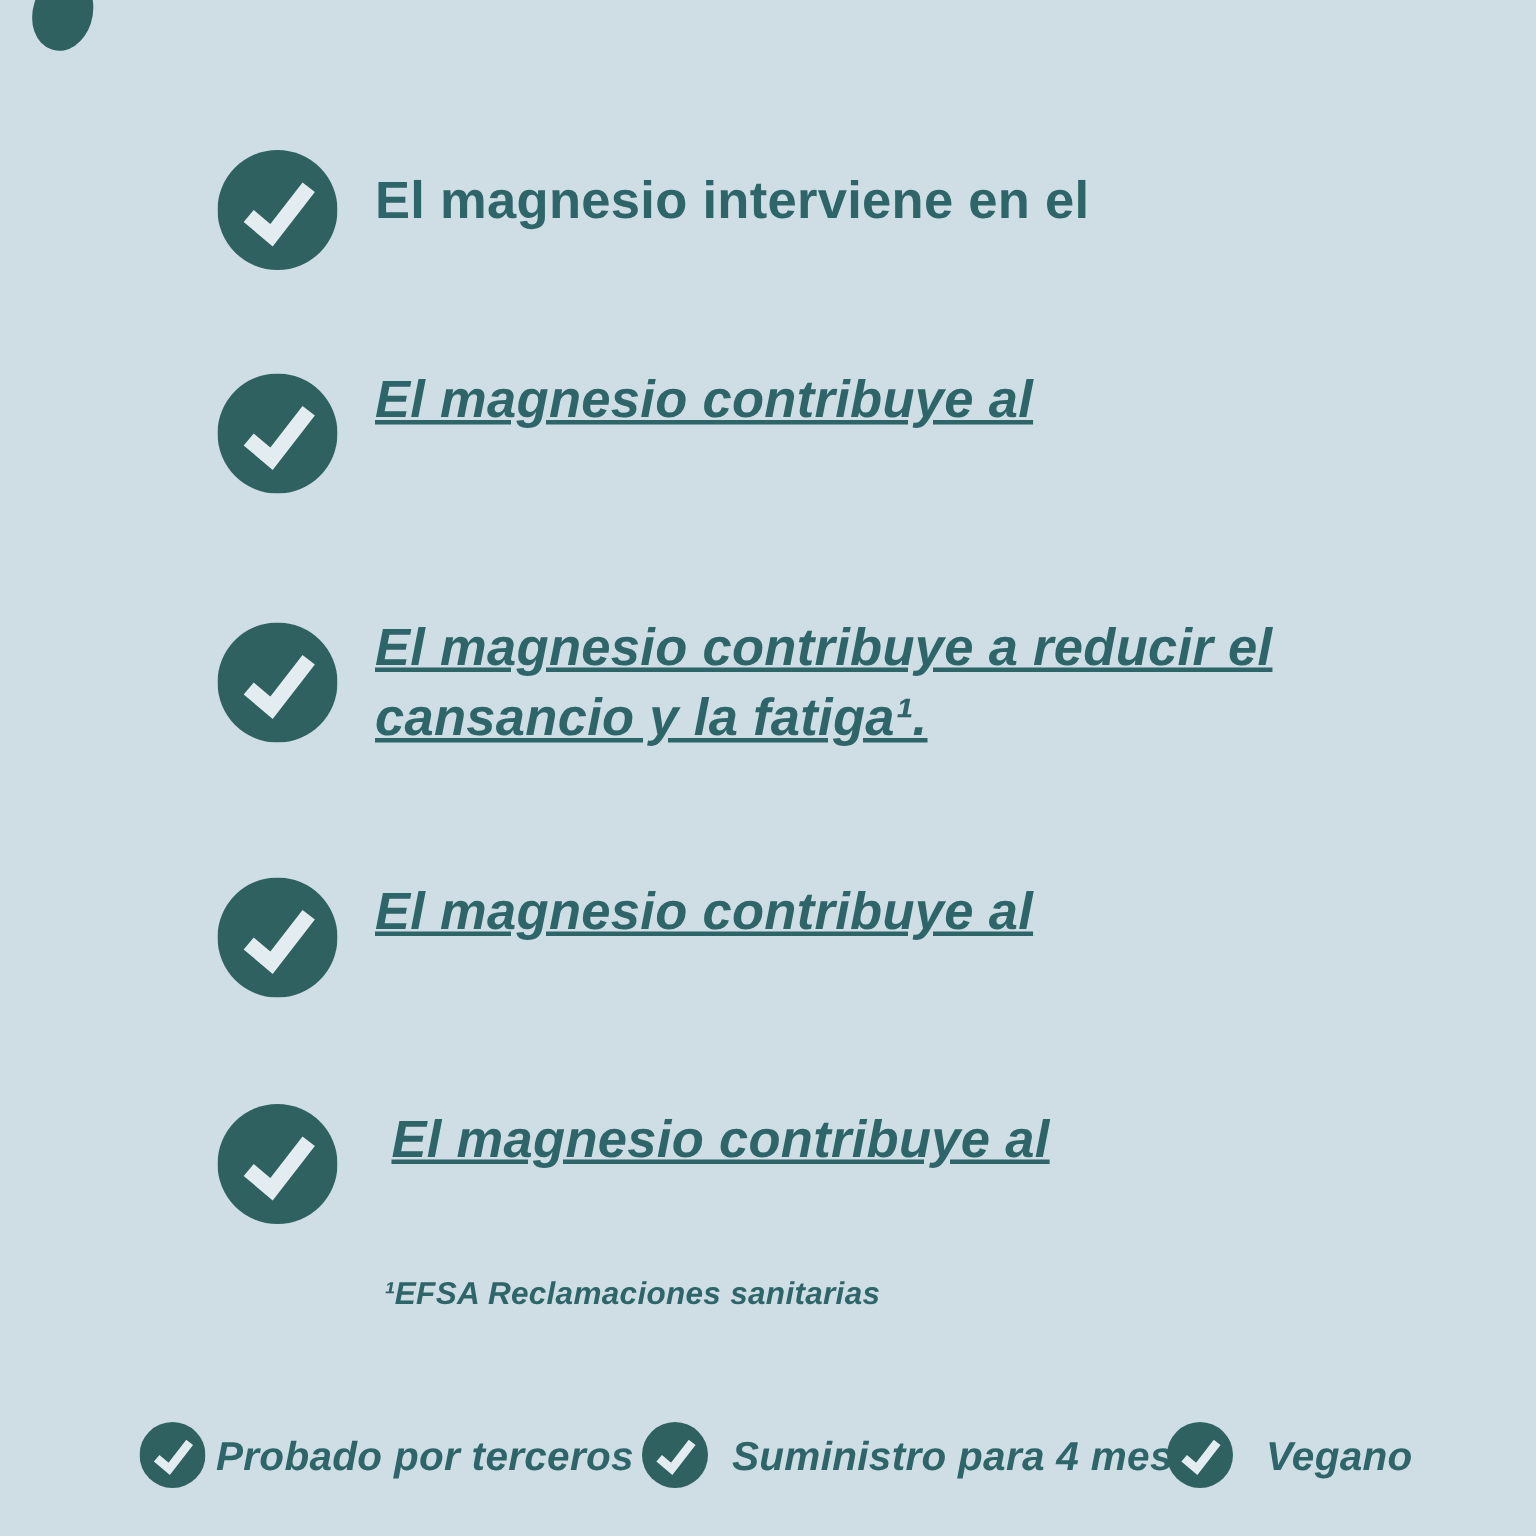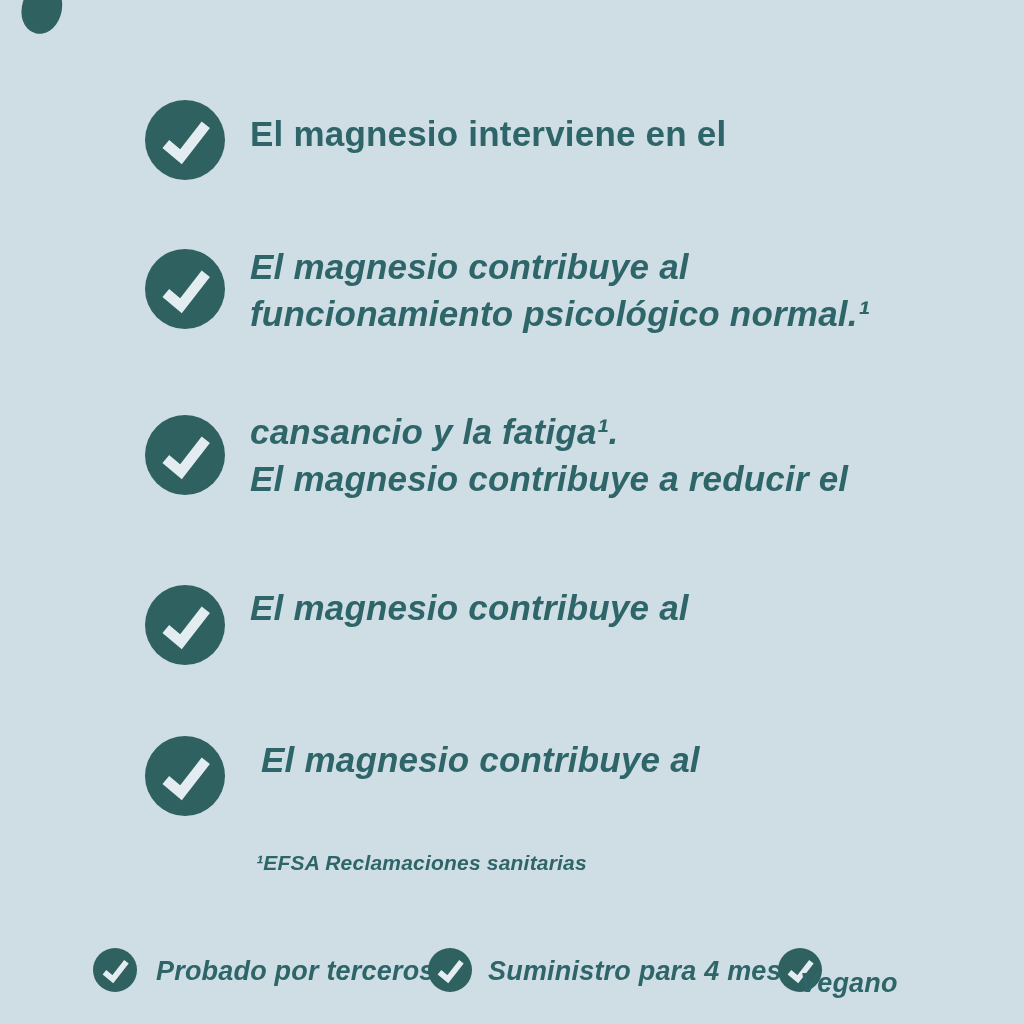--- a/index.html
+++ b/index.html
@@ -26,37 +26,37 @@
   .check.big{width:80px;height:80px;left:145px;}
   .c1{top:100px;} .c2{top:249px;} .c3{top:415px;} .c4{top:585px;} .c5{top:736px;}
 
   
   .benefit{
     position:absolute;left:250px;margin:0;
     font-size:35px;line-height:47px;font-weight:700;
     letter-spacing:.2px;
   }
   .benefit span{display:block;white-space:nowrap;}
-  .benefit.italic{font-style:italic;}
+  .benefit.italic{font-style:italic;text-decoration:underline;}
   .t1{top:110px;} .t2{top:243px;} .t3{top:408px;} .t4{top:584px;} .t5{top:736px;left:261px;}
 
   .footnote{
     position:absolute;left:256px;top:851px;margin:0;
     font-size:21px;font-weight:700;font-style:italic;letter-spacing:.2px;text-align:center;
   }
 
   
   .check.small{width:44px;height:44px;top:948px;}
   .b1{left:93px;} .b2{left:428px;} .b3{left:778px;}
   .badge-label{
     position:absolute;top:956px;margin:0;
     font-size:27px;line-height:30px;font-weight:700;font-style:italic;
     letter-spacing:.2px;white-space:nowrap;
   }
-  .l1{left:156px;} .l2{left:488px;} .l3{left:800px;margin-top:12px;}
+  .l1{left:144px;} .l2{left:488px;} .l3{left:844px;}
 </style>
 </head>
 <body>
 
 <div class="canvas">
 
   <div class="corner-blob"></div>
 
   <span class="check big c1">
     <svg viewBox="0 0 100 100">
@@ -69,32 +69,31 @@
   </p>
 
   <span class="check big c2">
     <svg viewBox="0 0 100 100">
         <circle cx="50" cy="50" r="50" fill="var(--accent,#2e615f)"></circle>
         <path d="M26 55 L45 71 L76 31" stroke="var(--check,#e3ecf1)" stroke-width="13" fill="none"></path>
       </svg>
   </span>
   <p class="benefit italic t2">
     <span>El magnesio contribuye al</span>
-    <span>funcionamiento psicológico normal.¹</span>
   </p>
 
   <span class="check big c3">
     <svg viewBox="0 0 100 100">
         <circle cx="50" cy="50" r="50" fill="var(--accent,#2e615f)"></circle>
         <path d="M26 55 L45 71 L76 31" stroke="var(--check,#e3ecf1)" stroke-width="13" fill="none"></path>
       </svg>
   </span>
   <p class="benefit italic t3">
+    <span>El magnesio contribuye a reducir el</span>
     <span>cansancio y la fatiga¹.</span>
-    <span>El magnesio contribuye a reducir el</span>
   </p>
 
   <span class="check big c4">
     <svg viewBox="0 0 100 100">
         <circle cx="50" cy="50" r="50" fill="var(--accent,#2e615f)"></circle>
         <path d="M26 55 L45 71 L76 31" stroke="var(--check,#e3ecf1)" stroke-width="13" fill="none"></path>
       </svg>
   </span>
   <p class="benefit italic t4">
     <span>El magnesio contribuye al</span>

